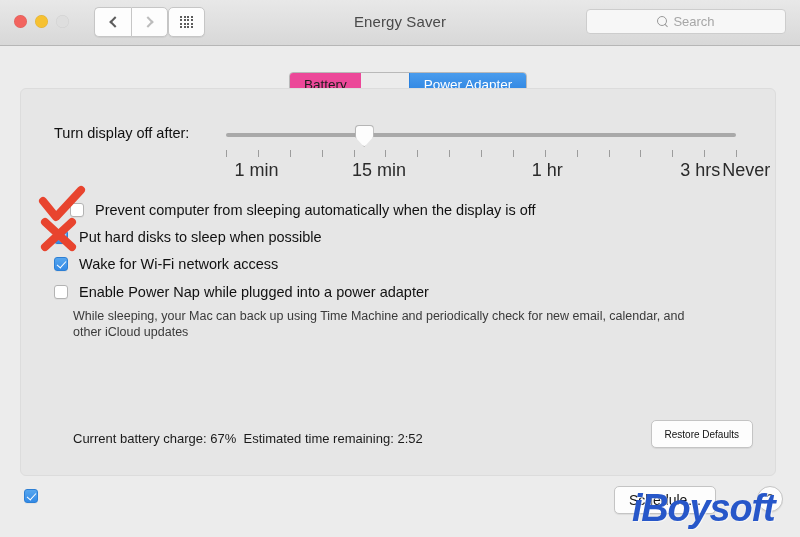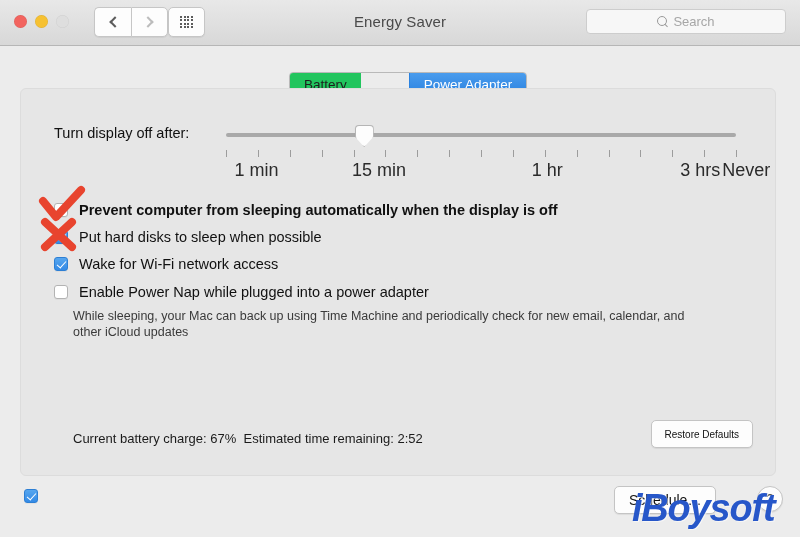--- a/index.html
+++ b/index.html
@@ -129,21 +129,21 @@
     display: flex;
     border-radius: 4px;
     overflow: hidden;
     border: 1px solid #b9b9b9;
     box-shadow: 0 1px 1px rgba(0,0,0,.07);
   }
   .tab {
     font-size: 13.5px;
     padding: 0 14px;
     display: flex; align-items: center;
-    background: #22c55e;
+    background: #ec4899;
     color: #1d1d1d;
   }
   .tab + .tab { border-left: 1px solid #b9b9b9; margin-left: 48px; }
   .tab.active {
     background: linear-gradient(to bottom, #4a9ced 0%, #2a82e0 100%);
     color: #ffffff;
     border-left-color: #2a82e0;
   }
 
   
@@ -421,21 +421,21 @@
       </div>
     <div class="ticklabels" id="slider-ticklabels">
         <span style="left: 30.6px;">1 min</span>
         <span style="left: 153px;">15 min</span>
         <span style="left: 321.3px;">1 hr</span>
         <span style="left: 474.3px;">3 hrs</span>
         <span style="left: 520.2px;">Never</span>
       </div>
   </div>
 
-  <div class="checkrow" style="left:33px; top:113px;font-weight:bold;">
+  <div class="checkrow" style="left:49px; top:113px;">
     <span class="cb"></span>
     <span class="cblabel">Prevent computer from sleeping automatically when the display is off</span>
   </div>
 
   <div class="checkrow" style="left:33px; top:140px;">
     <span class="cb checked"></span>
     <span class="cblabel">Put hard disks to sleep when possible</span>
   </div>
 
   <div class="checkrow" style="left:33px; top:167px;align-items:center;">

